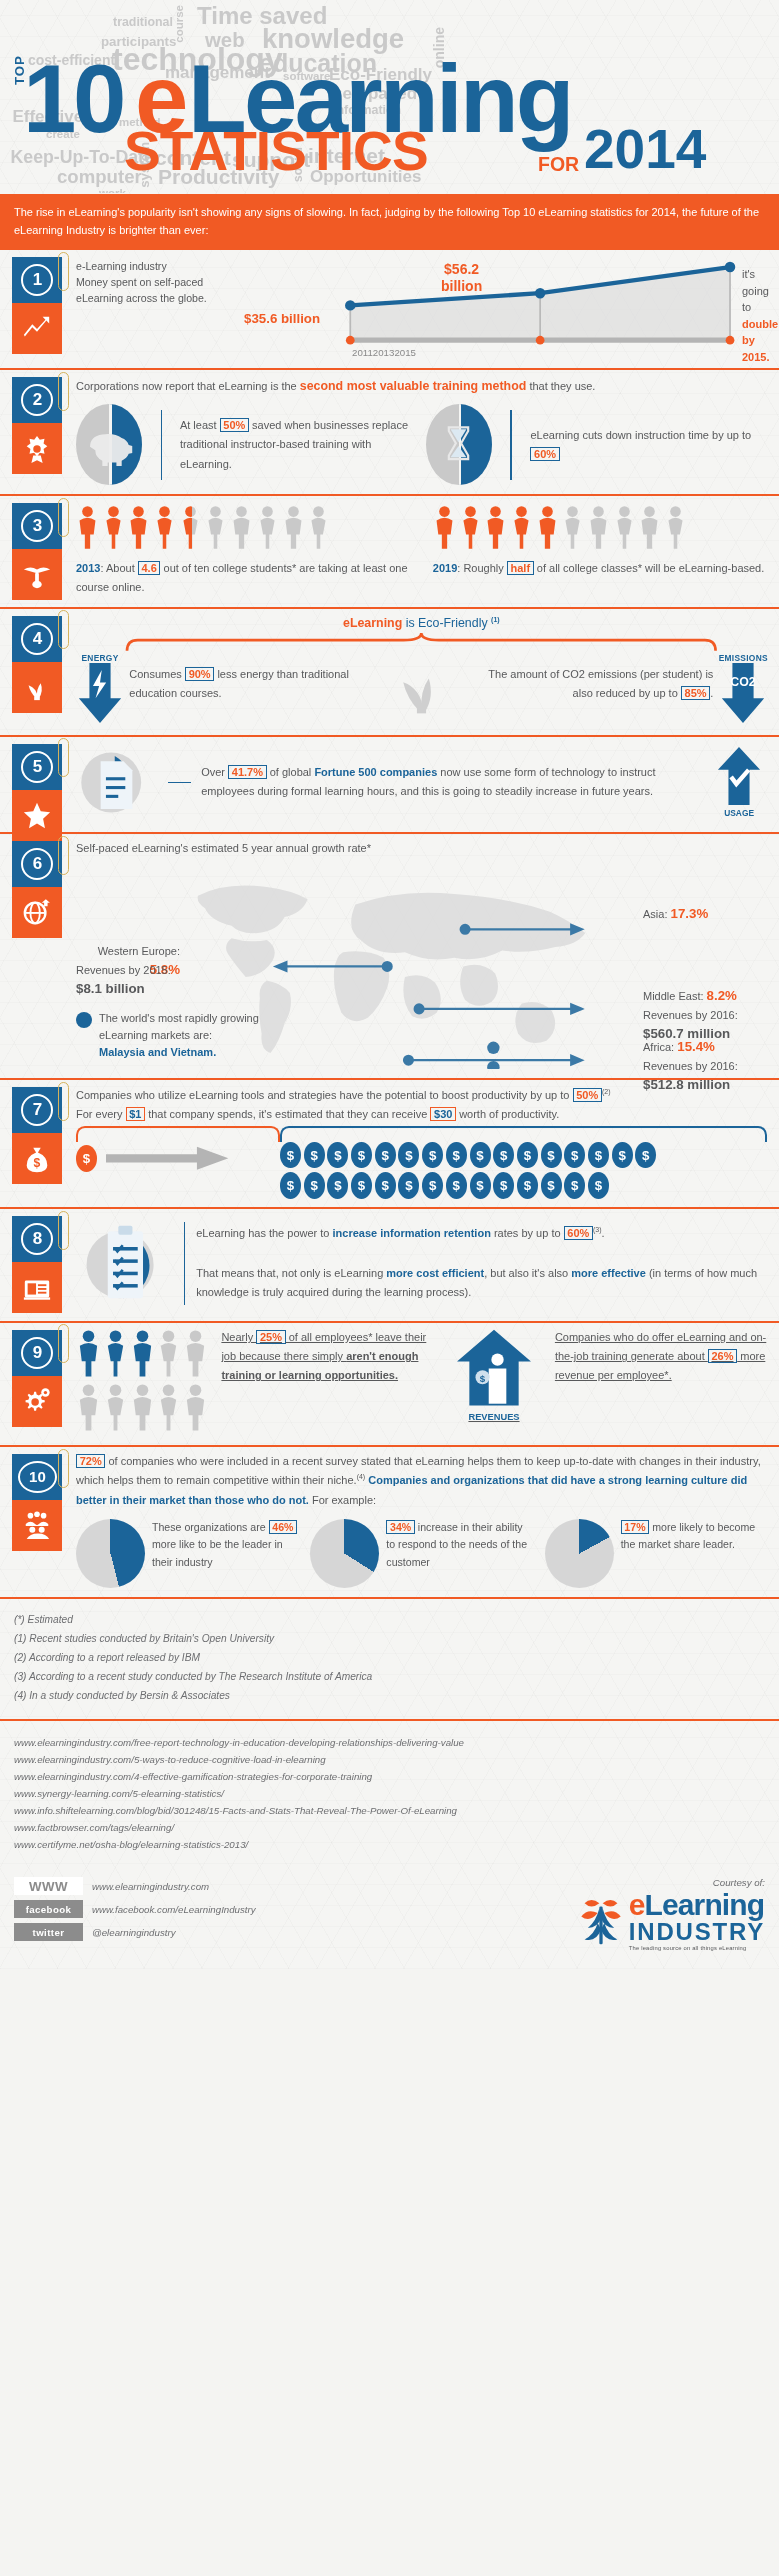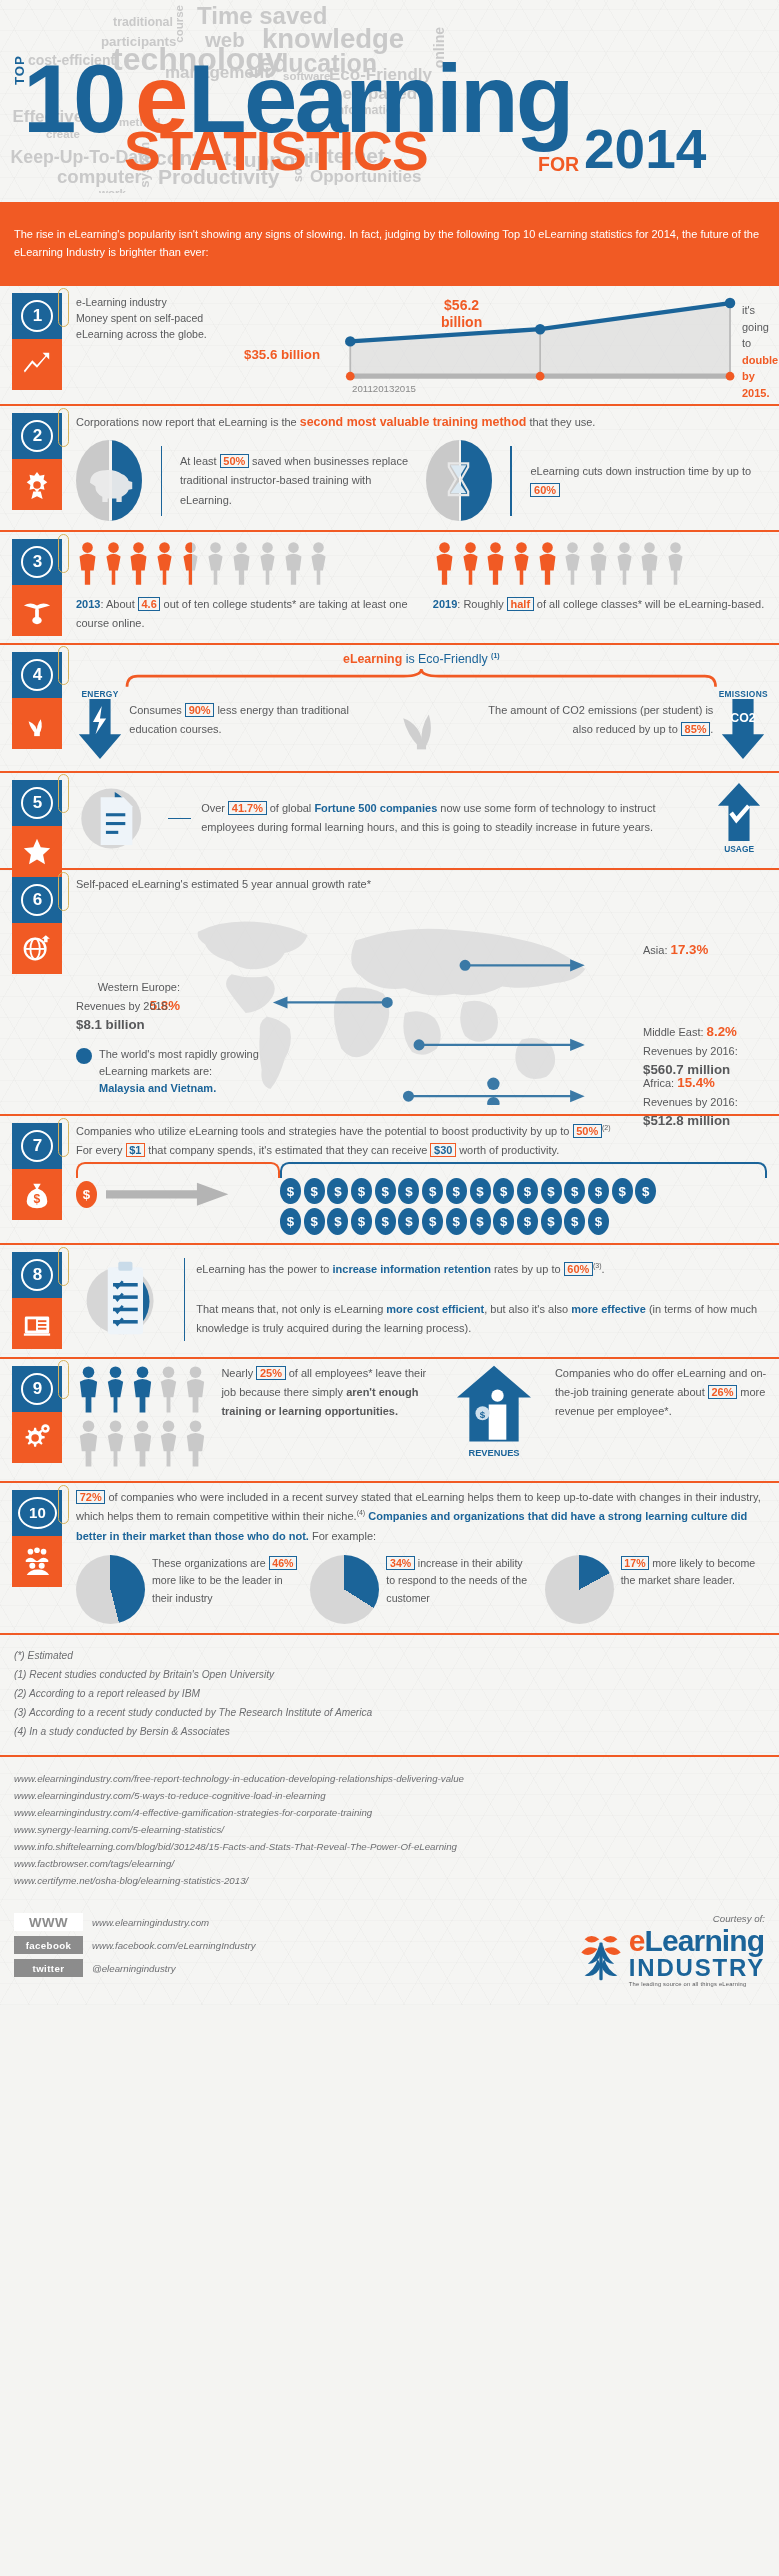--- a/index.html
+++ b/index.html
@@ -27,23 +27,23 @@
            transform: rotate(-90deg); transform-origin: left top; letter-spacing:0.9px;}
   .t-10 { position:absolute; left:23px; top:51px; font-size:96px; font-weight:bold; color:#1b6499; line-height:1; letter-spacing:-3.5px;}
   .t-e  { position:absolute; left:135px; top:51px; font-size:96px; font-weight:bold; color:#f15a24; line-height:1;}
   .t-learning { position:absolute; left:188px; top:51px; font-size:96px; font-weight:bold; color:#1b6499; line-height:1; letter-spacing:-2.7px;}
   .t-stats { position:absolute; left:124px; top:124px; font-size:55px; font-weight:bold; color:#f15a24; line-height:1; letter-spacing:-0.9px;}
   .t-for { position:absolute; left:538px; top:153px; font-size:19.5px; font-weight:bold; color:#f15a24;}
   .t-2014 { position:absolute; left:584px; top:122px; font-size:55px; font-weight:bold; color:#1b6499; line-height:1;}
 
   
   .intro {
-    background:#f15a24; color:#fff; padding:23px 14px;
+    background:#f15a24; color:#fff; padding:9px 14px;
     font-size:11px; line-height:1.65;
-    margin-top: 9px;
+    margin-top: 1px;
   }
   
   .section { position:relative; border-top:2.7px solid #f15a24; padding: 5.3px 0 8.9px 0; }
   .badges { position:absolute; left:12.4px; top:7px; width:50px; }
   .badge-num {
     width:50px; height:46px; background:#1b6499; color:#fff;
     display:flex; align-items:center; justify-content:center;
   }
   .badge-num .circ {
     width:32px;height:32px;border:2.2px solid #fff;border-radius:50%;
@@ -114,21 +114,21 @@
 
   
   .dollars { display:flex; flex-wrap:wrap; gap:3.5px 2.7px; width:381px; }
   .coin { width:21px; height:26.6px; border-radius:50%; background:#1b6499; color:#fff;
           font-size:13.3px; font-weight:bold; display:flex; align-items:center; justify-content:center;}
   .coin.o { background:#f15a24; }
   .brace { height:16px; border:2.7px solid #f15a24; border-bottom:none; border-radius:8.9px 8.9px 0 0;}
   .brace.b { border-color:#1b6499; }
 
   
-  .s9-row { display:flex; gap:12.4px; align-items:flex-start; }
+  .s9-row { display:flex; gap:12.4px; align-items:flex-start;text-decoration:underline; }
   .pgrid { width:133px; flex:none; }
   .pgrid .prow { display:flex; gap:1.8px; }
   .pgrid svg { width:25px; height:51px; }
   .rev { width:97px; flex:none; text-align:center;}
   .rev svg { width:78px; height:81px;}
   .rev .cap { font-size:9.3px; font-weight:bold; color:#1b6499;}
 
   
   .pies { display:flex; gap:12.4px; margin-top:8.9px; }
   .pie-item { flex:1; display:flex; gap:7px; align-items:flex-start;}

